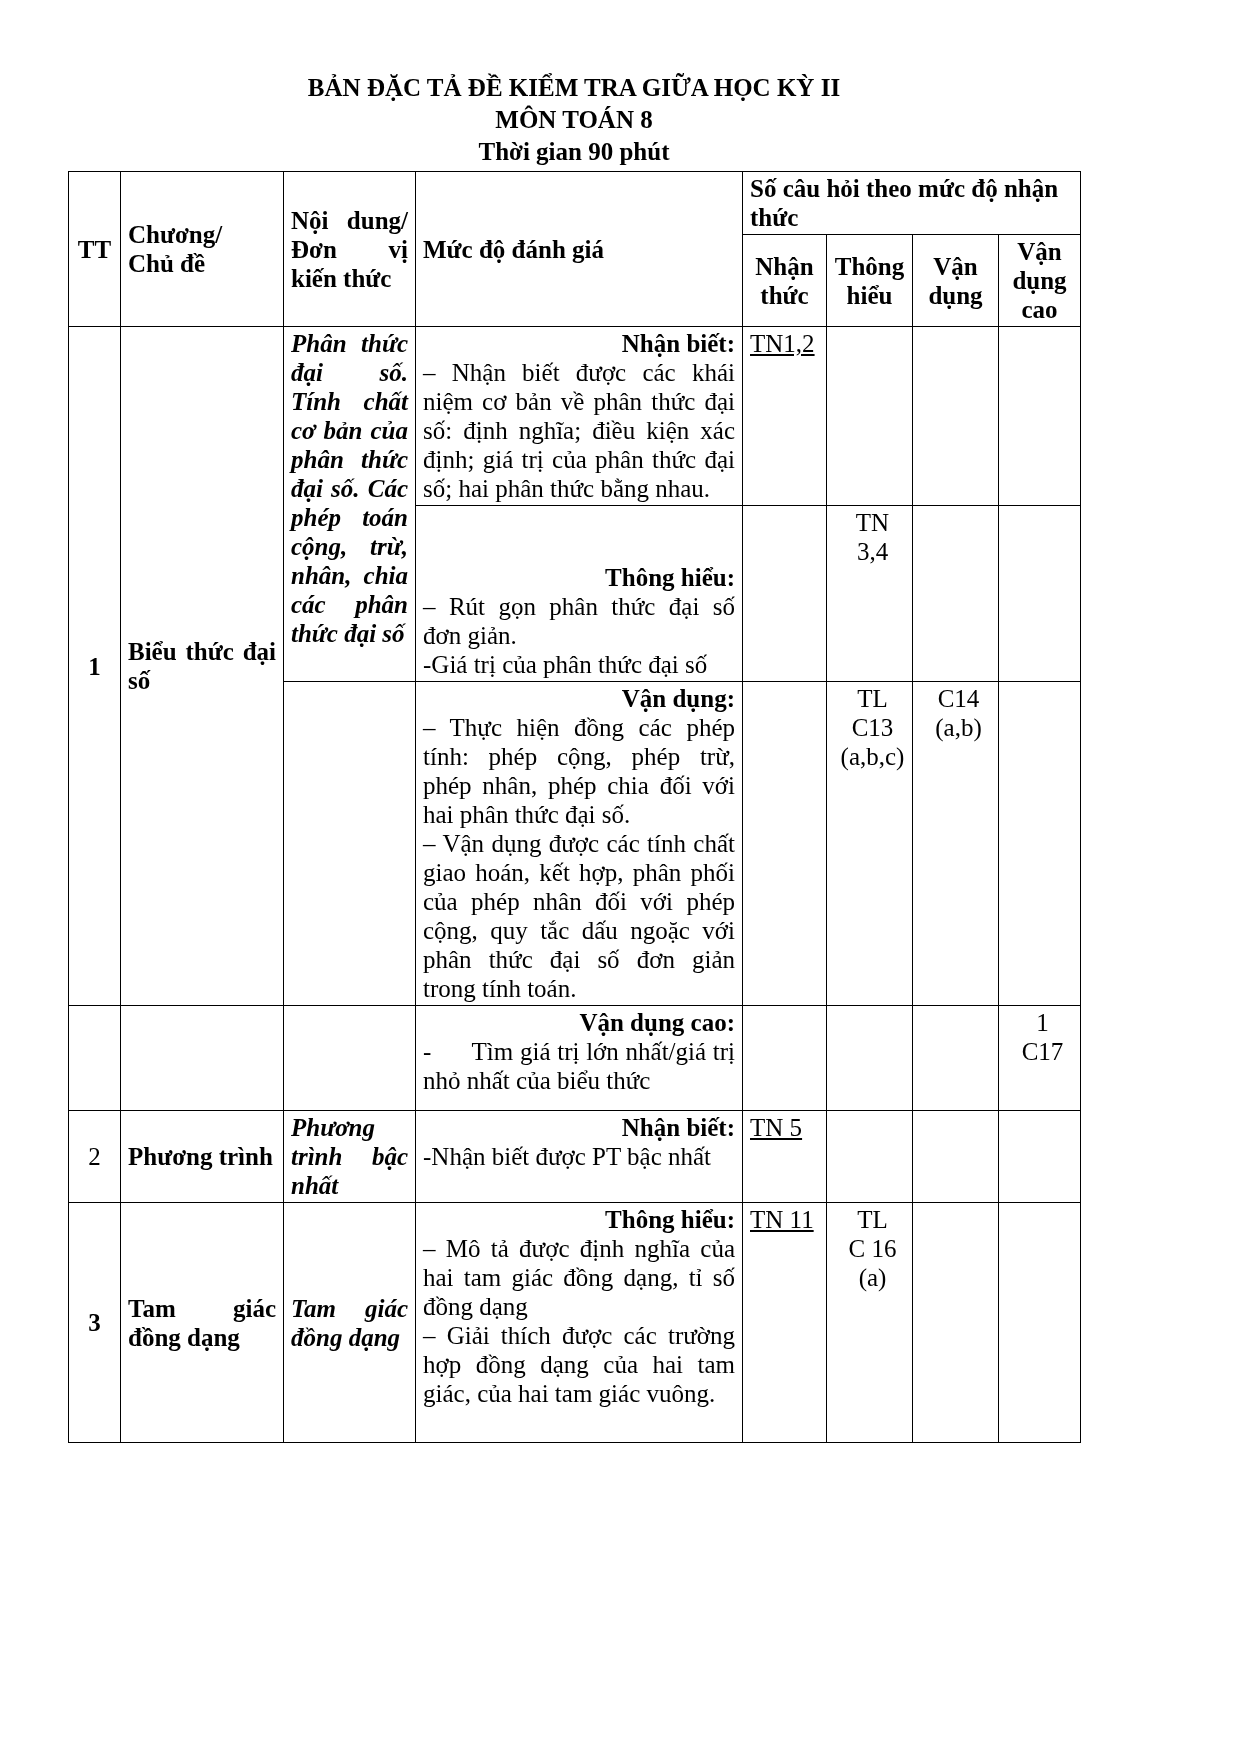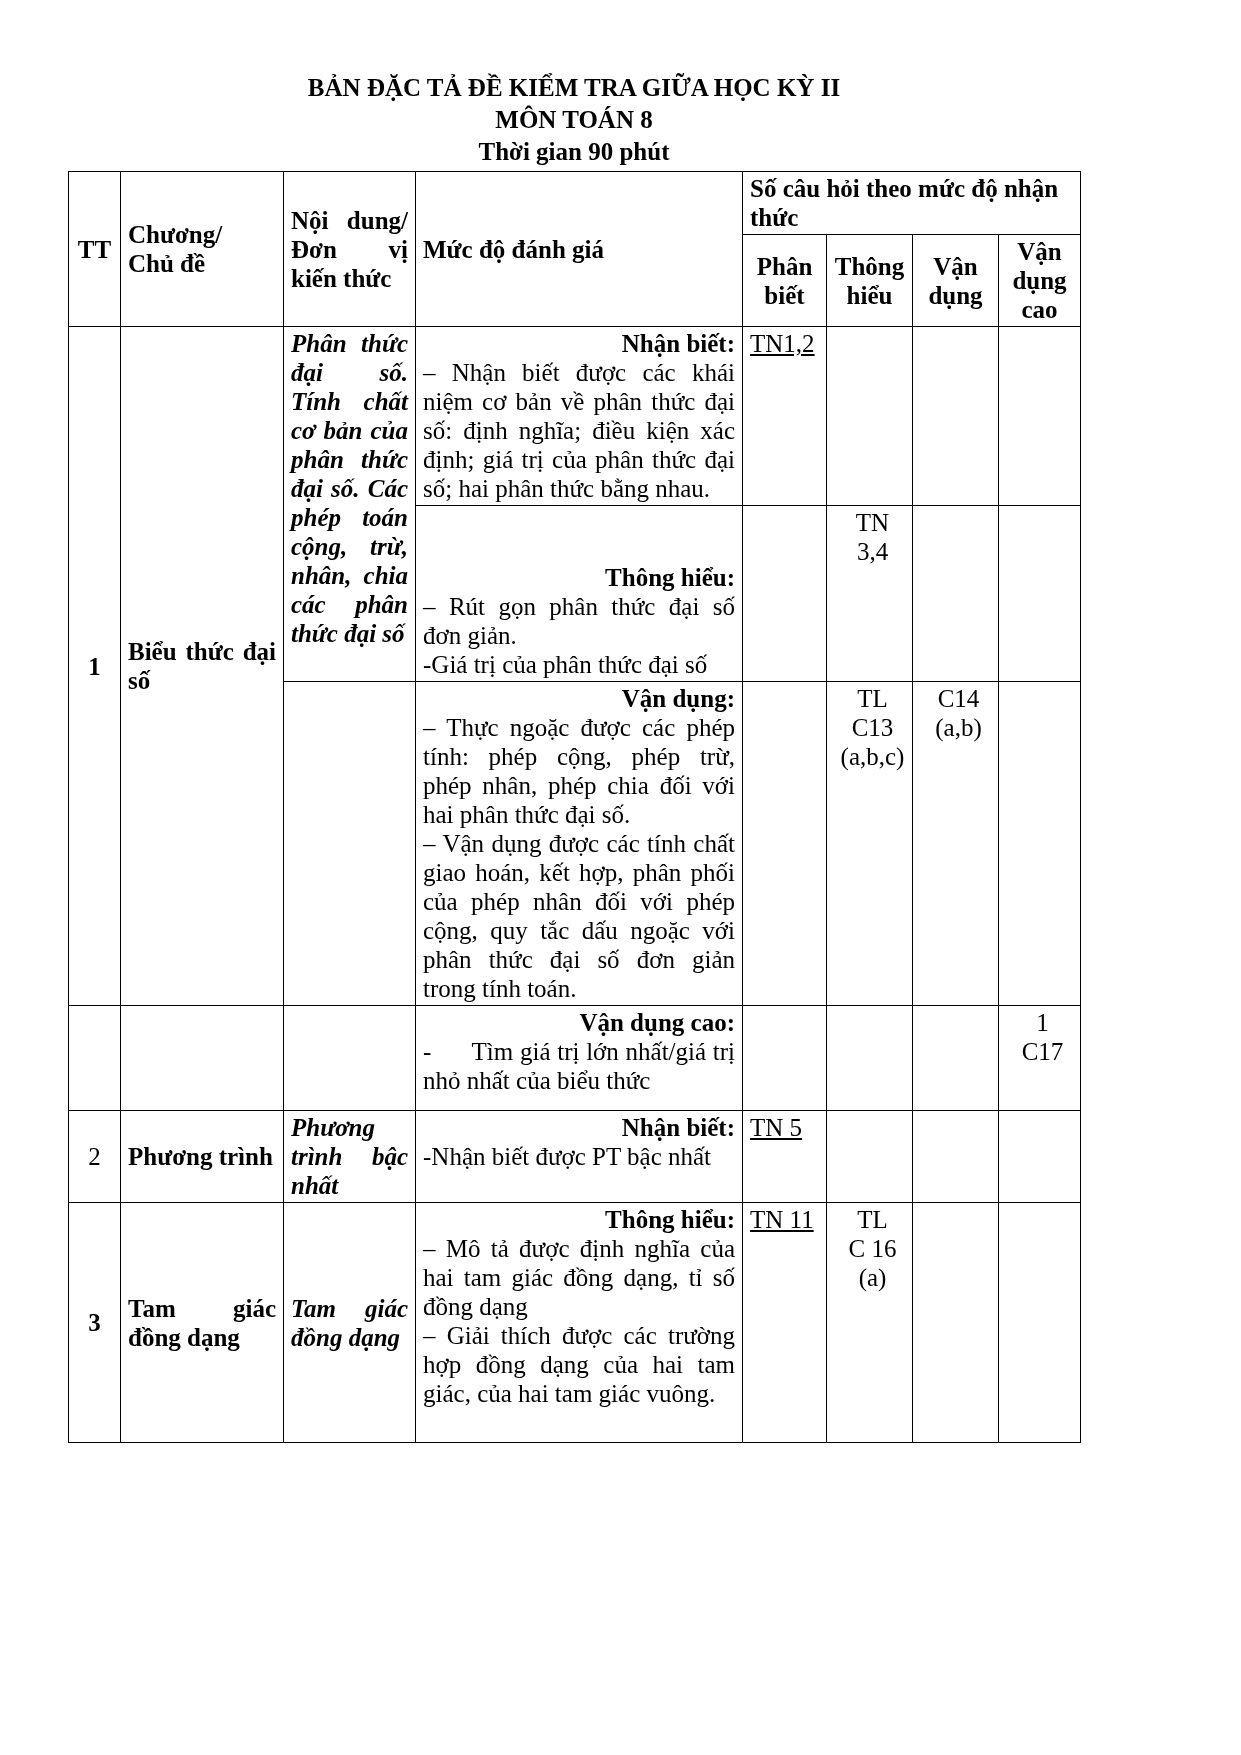--- a/index.html
+++ b/index.html
@@ -82,21 +82,21 @@
         <tr>
           <th class="ctr" rowspan="2">TT</th>
           <th class="pre" rowspan="2">Chương/
 Chủ đề</th>
           <th class="just" rowspan="2">Nội dung/Đơn vị kiến thức</th>
           <th rowspan="2">Mức độ đánh giá</th>
           <th class="top" colspan="4">Số câu hỏi theo mức độ nhận thức</th>
         </tr>
 
         <tr>
-          <th class="ctr">Phân biết</th>
+          <th class="ctr">Nhận thức</th>
           <th class="ctr">Thông hiểu</th>
           <th class="ctr">Vận dụng</th>
           <th class="ctr">Vận dụng cao</th>
         </tr>
 
         <tr>
           <td class="tt-cell" rowspan="3">1</td>
           <td class="chapter-cell" rowspan="3">Biểu thức đại số</td>
           <td class="unit-cell" rowspan="2">Phân thức đại số. Tính chất cơ bản của phân thức đại số. Các phép toán cộng, trừ, nhân, chia các phân thức đại số</td>
           <td class="assess">
@@ -119,21 +119,21 @@
           <td class="num">TN
 3,4</td>
           <td class="num"></td>
           <td class="num"></td>
         </tr>
 
         <tr>
           <td class="unit-cell"></td>
           <td class="assess">
             <div class="heading">Vận dụng:</div>
-            <div class="para">– Thực ngoặc được các phép tính: phép cộng, phép trừ, phép nhân, phép chia đối với hai phân thức đại số.</div>
+            <div class="para">– Thực hiện đồng các phép tính: phép cộng, phép trừ, phép nhân, phép chia đối với hai phân thức đại số.</div>
             <div class="para">– Vận dụng được các tính chất giao hoán, kết hợp, phân phối của phép nhân đối với phép cộng, quy tắc dấu ngoặc với phân thức đại số đơn giản trong tính toán.</div>
           </td>
           <td class="num-left"></td>
           <td class="num">TL
 C13
 (a,b,c)</td>
           <td class="num">C14
 (a,b)</td>
           <td class="num"></td>
         </tr>

